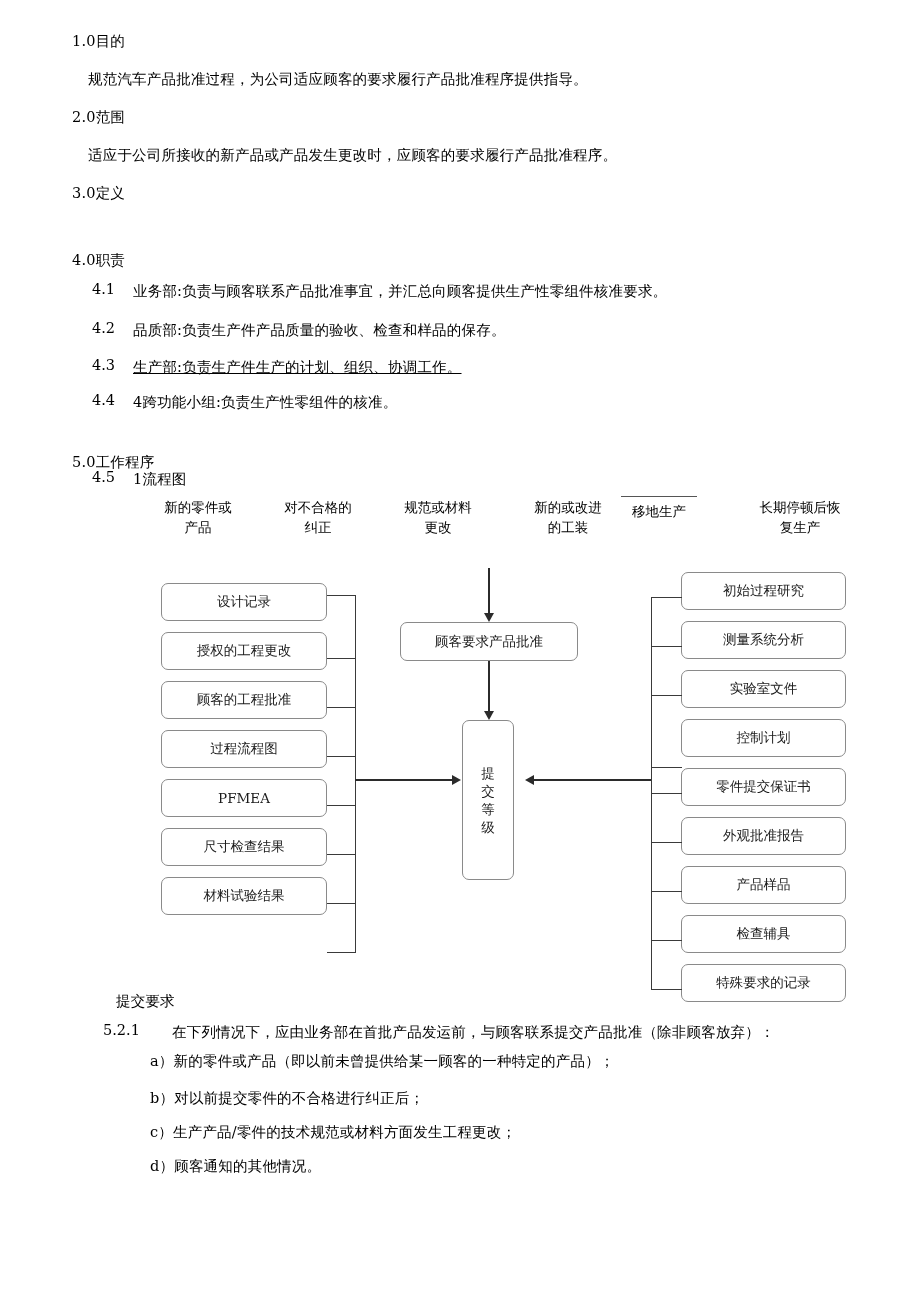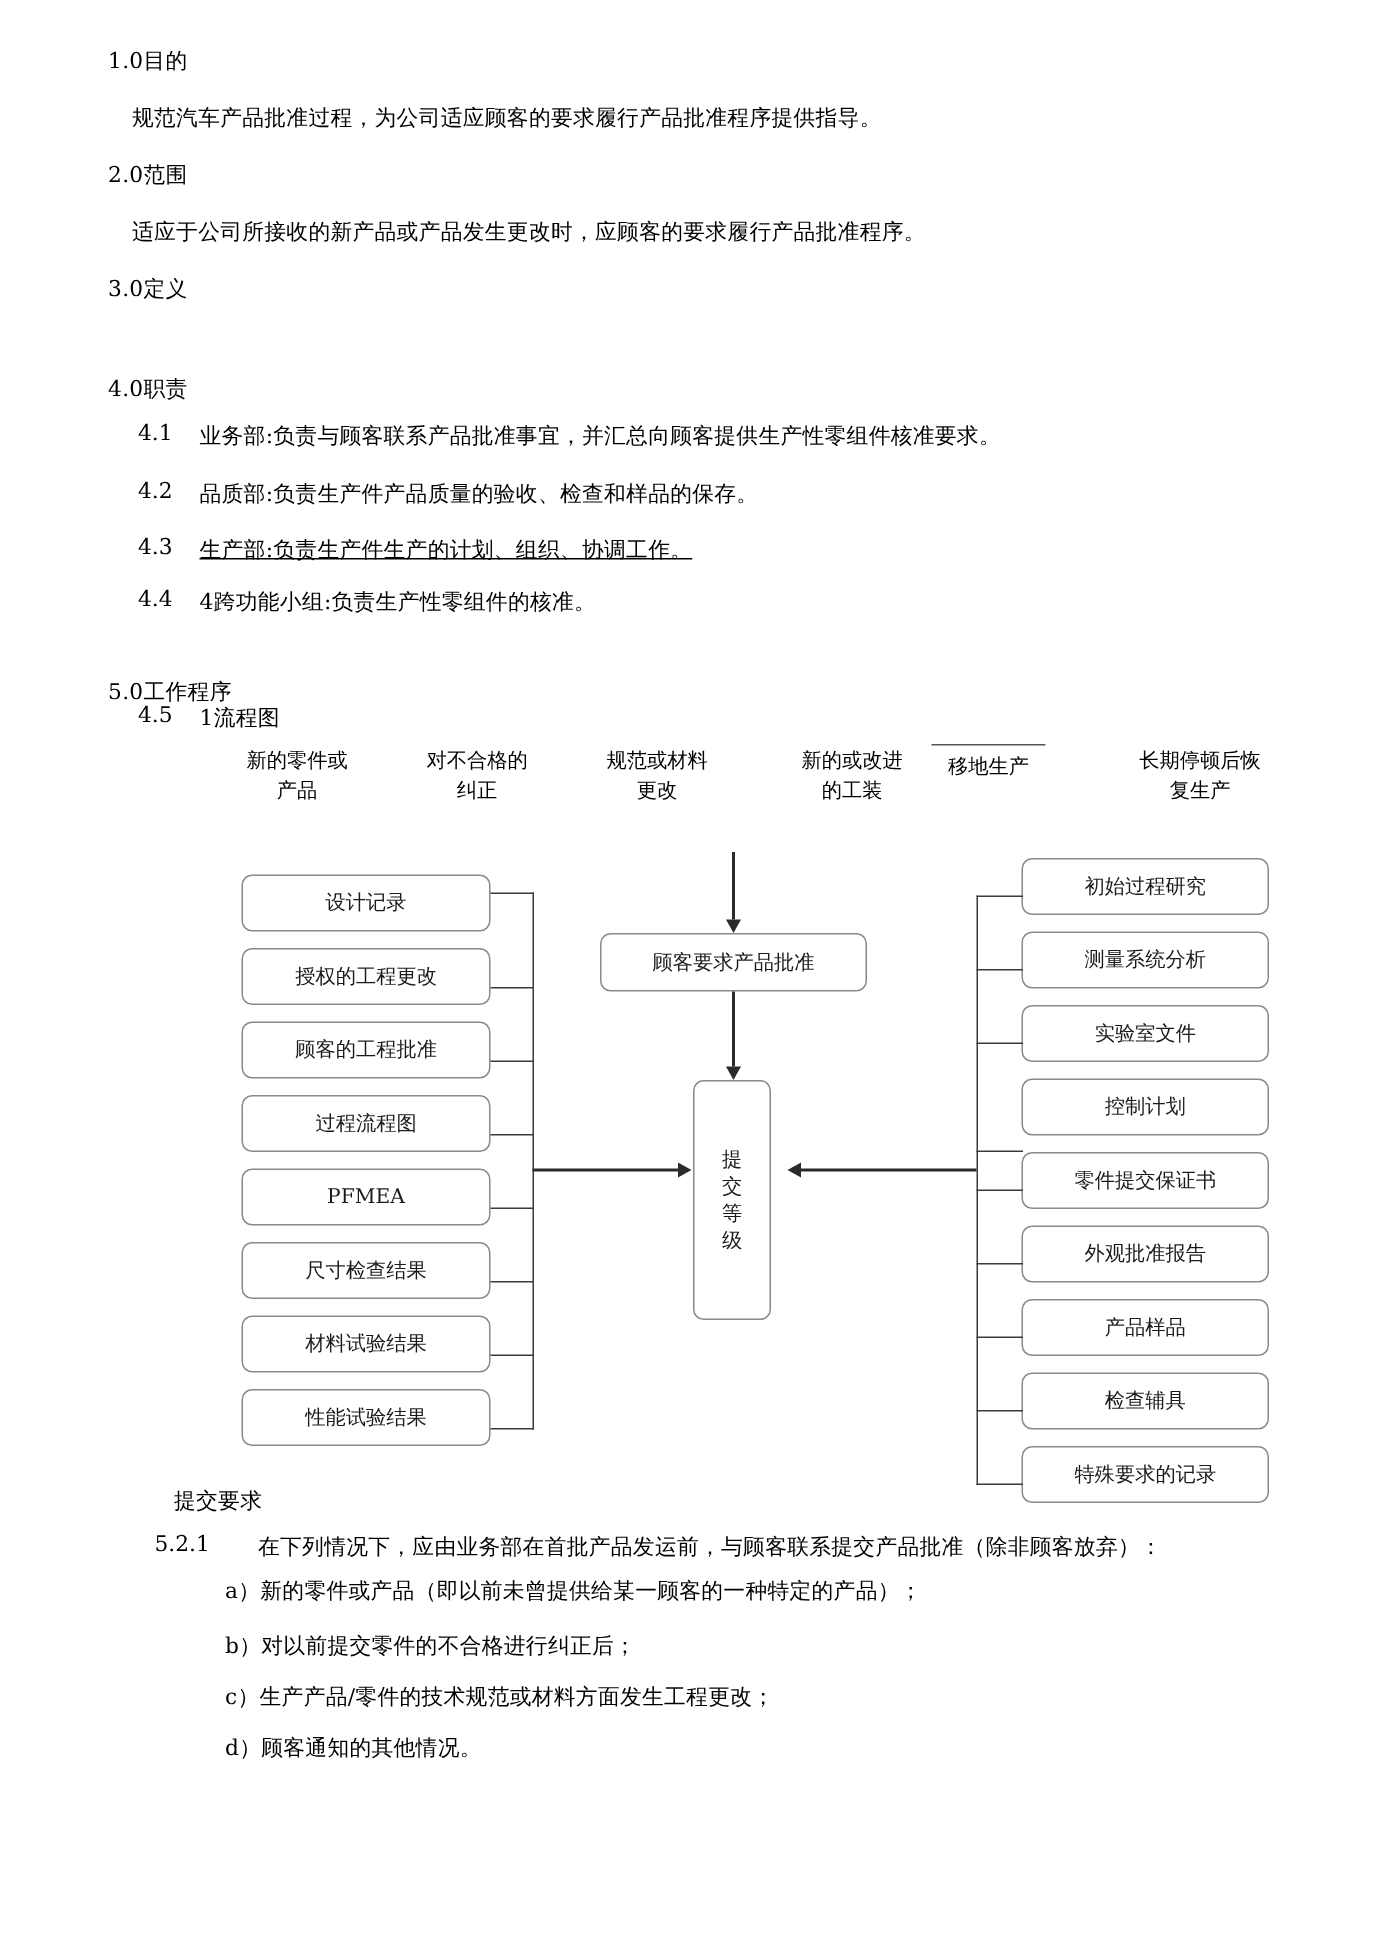--- a/index.html
+++ b/index.html
@@ -190,21 +190,20 @@
     <div class="col-head" style="left:748px; top:498px; width:104px;">长期停顿后恢
 复生产</div>
 
     <div class="node" style="left:161px; top:583px; width:166px; height:38px;">设计记录</div>
     <div class="node" style="left:161px; top:632px; width:166px; height:38px;">授权的工程更改</div>
     <div class="node" style="left:161px; top:681px; width:166px; height:38px;">顾客的工程批准</div>
     <div class="node" style="left:161px; top:730px; width:166px; height:38px;">过程流程图</div>
     <div class="node" style="left:161px; top:779px; width:166px; height:38px;">PFMEA</div>
     <div class="node" style="left:161px; top:828px; width:166px; height:38px;">尺寸检查结果</div>
     <div class="node" style="left:161px; top:877px; width:166px; height:38px;">材料试验结果</div>
-    <div class="node" style="left:161px; top:926px; width:166px; height:38px;">性能试验结果</div>
 
     <div class="hline" style="left:327px; top:595px; width:29px;"></div>
     <div class="hline" style="left:327px; top:658px; width:29px;"></div>
     <div class="hline" style="left:327px; top:707px; width:29px;"></div>
     <div class="hline" style="left:327px; top:756px; width:29px;"></div>
     <div class="hline" style="left:327px; top:805px; width:29px;"></div>
     <div class="hline" style="left:327px; top:854px; width:29px;"></div>
     <div class="hline" style="left:327px; top:903px; width:29px;"></div>
     <div class="hline" style="left:327px; top:952px; width:29px;"></div>
 

